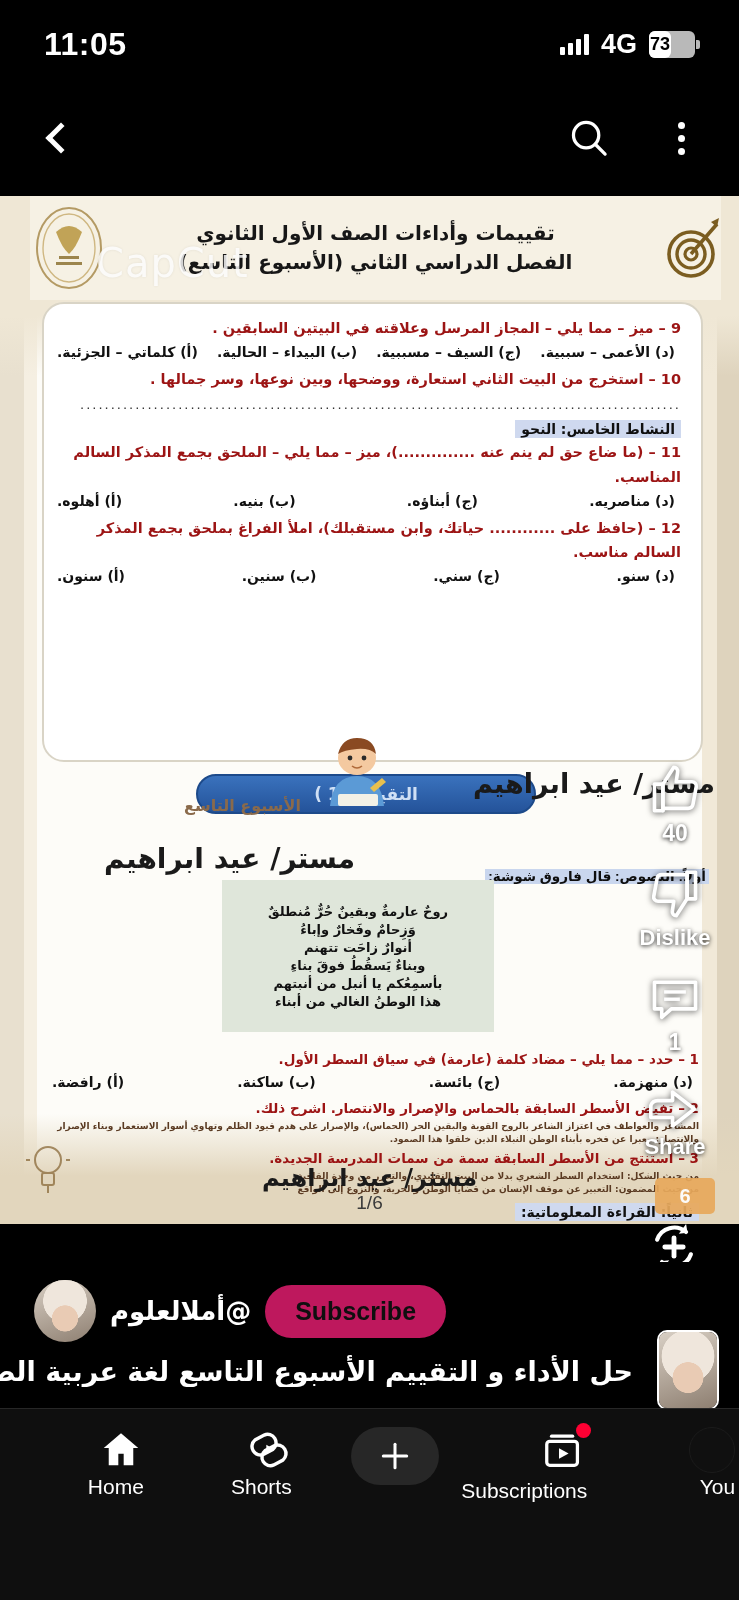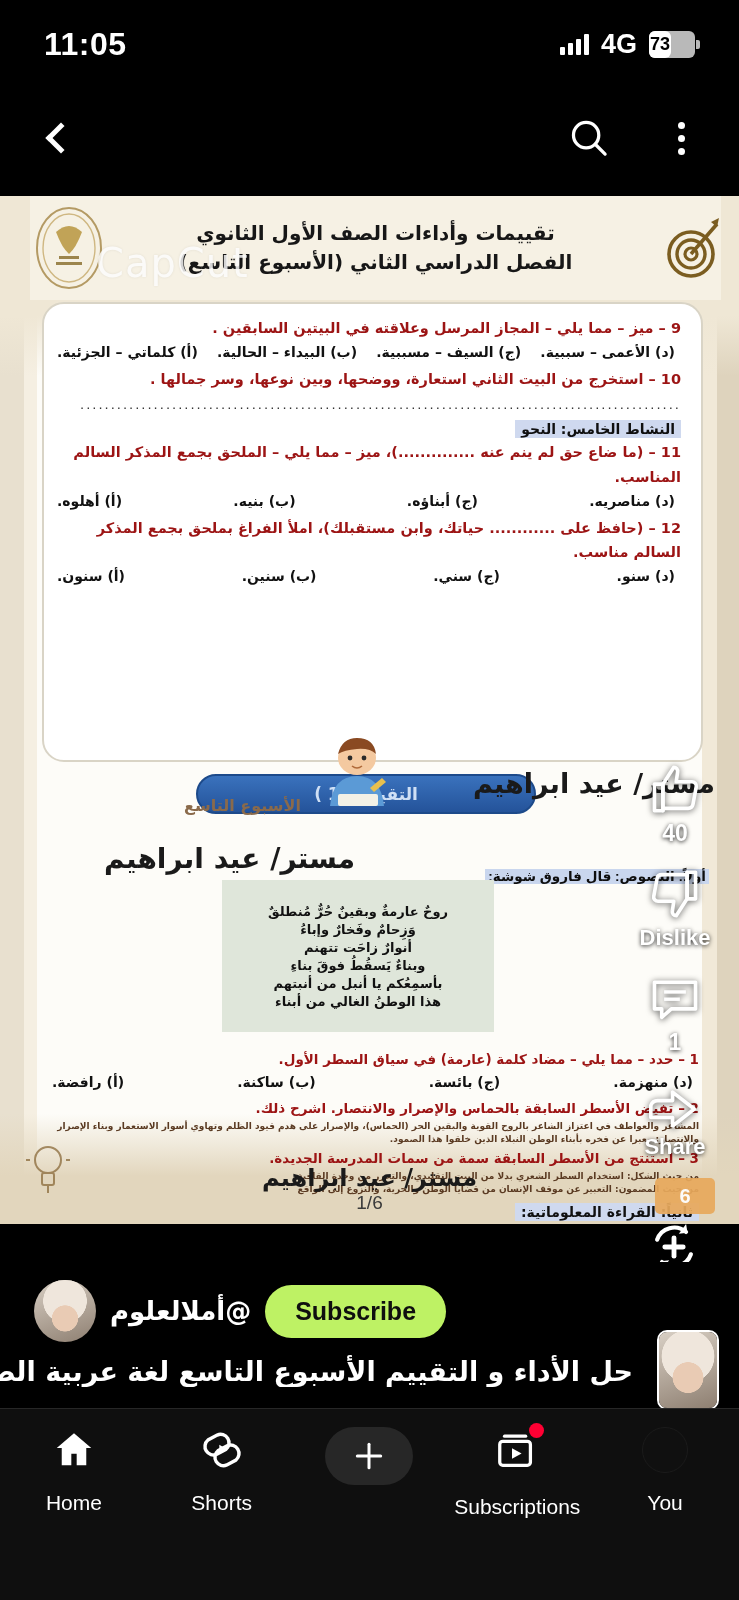--- a/index.html
+++ b/index.html
@@ -214,21 +214,21 @@
     background:
       radial-gradient(circle at 50% 62%, #e9cbb4 0 26%, transparent 27%),
       radial-gradient(circle at 50% 34%, #efe6dc 0 42%, transparent 43%),
       linear-gradient(160deg,#d8cfc4,#8e7f71);
   }
   .handle {
     color: #fff; font-size: 26px; font-weight: 700; direction: rtl;
     font-family: "DejaVu Sans", sans-serif;
   }
   .subscribe {
-    background: #bef264; color: #0f0f0f; border: none; border-radius: 30px;
+    background: #be185d; color: #0f0f0f; border: none; border-radius: 30px;
     padding: 12px 30px; font-size: 25px; font-weight: 700; cursor: pointer;
     font-family: "Liberation Sans", sans-serif;
   }
   .video-title {
     color: #fff; font-size: 27px; font-weight: 700; direction: rtl; text-align: right;
     padding: 14px 106px 0 34px; font-family: "DejaVu Sans", sans-serif; white-space: nowrap;
     overflow: hidden;
   }
   .mini-thumb {
     position: absolute; right: 20px; top: 68px; width: 62px; height: 80px;
@@ -243,21 +243,21 @@
   }
 
   
   .bottomnav {
     position: absolute; left: 0; bottom: 0; width: 739px; height: 192px;
     background: #0f0f0f; border-top: 1px solid #272727;
     display: flex; align-items: flex-start; justify-content: space-around;
     padding-top: 18px;
   }
   .nav-item {
-    display:flex; flex-direction: column; align-items: center; gap: 18px;
+    display:flex; flex-direction: column; align-items: flex-end; gap: 2px;
     width: 140px; cursor: pointer;
   }
   .nav-item .lbl { color: #fff; font-size: 21px; }
   .plus-pill {
     width: 88px; height: 58px; border-radius: 29px; background: #272727;
     display:flex; align-items:center; justify-content:center;
   }
   .you-avatar {
     width: 46px; height: 46px; border-radius: 50%;
     background: #101010; border: 1px solid #1b1b1b;

